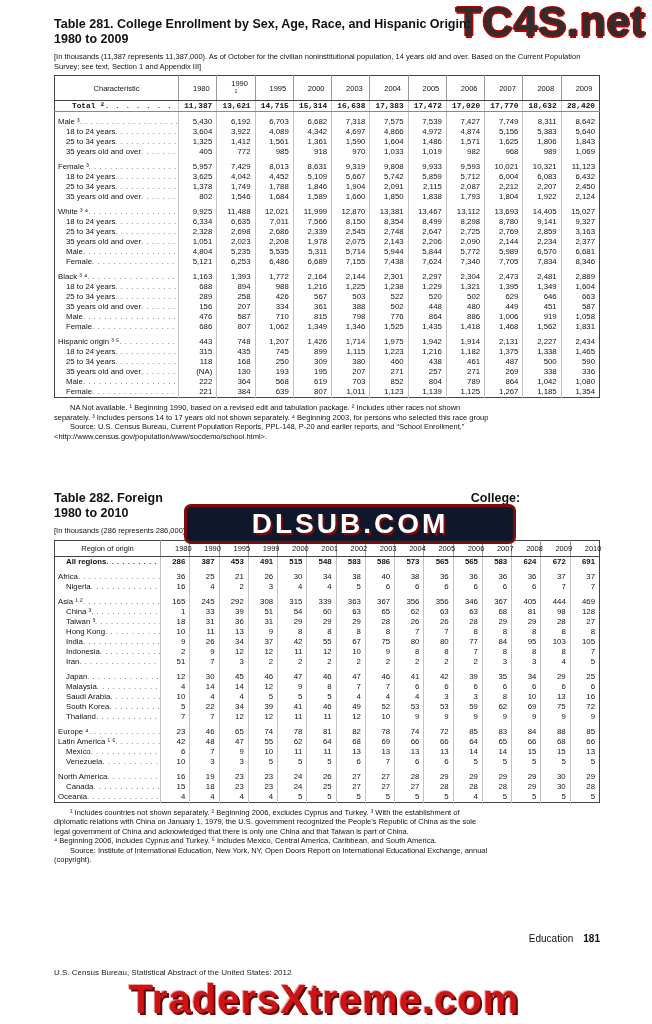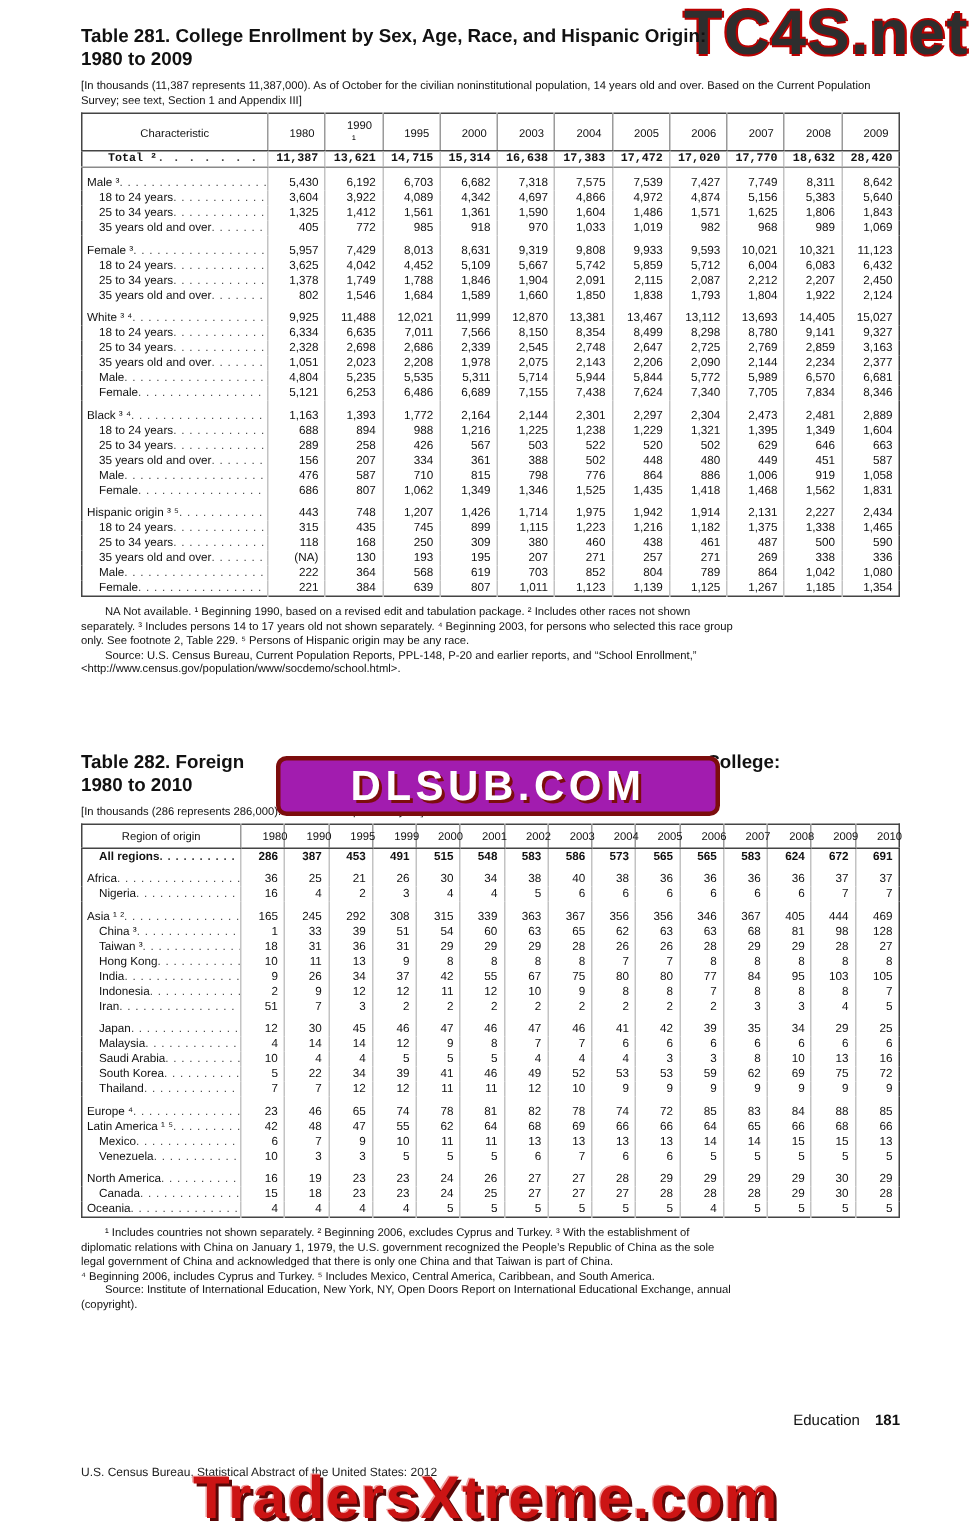--- a/index.html
+++ b/index.html
@@ -45,22 +45,22 @@
   .t2-spacer { width:308px; }
 
   
   .wm-top {
     position:absolute; top:-2px; right:6px; font-size:42px; font-weight:bold; letter-spacing:1px;
     color:#2e2e2e;
     text-shadow:-1.5px 0 0 #bb0000, 1.5px 0 0 #bb0000, 0 -1.5px 0 #bb0000, 0 1.5px 0 #bb0000;
     font-family:"Liberation Sans", sans-serif;
   }
   .wm-mid {
-    position:absolute; top:504px; left:184px; width:296px; height:40px;
-    background:#a21caf; border:3px solid #7c0d0d; border-radius:7px;
+    position:absolute; top:504px; left:184px; width:332px; height:40px;
+    background:#0f172a; border:3px solid #7c0d0d; border-radius:7px;
     display:flex; align-items:center; justify-content:center;
     font-size:28px; font-weight:bold; letter-spacing:3px; color:#ffffff;
     text-shadow:2px 2px 0 #7c0d0d;
   }
   .wm-bottom {
     position:absolute; bottom:2px; left:0; width:648px; text-align:center;
     font-size:40px; font-weight:bold; letter-spacing:1px; color:#cc1414;
     text-shadow:2px 2px 0 #5a0707, -1px -1px 0 #f0a0a0;
   }
 
@@ -611,21 +611,20 @@
             <td class="num">1,267</td>
             <td class="num">1,185</td>
             <td class="num">1,354</td>
           </tr>
         </tbody>
     </table>
 
     <div class="fn">
         <div class="fn-line findent">NA Not available. ¹ Beginning 1990, based on a revised edit and tabulation package. ² Includes other races not shown</div>
         <div class="fn-line">separately. ³ Includes persons 14 to 17 years old not shown separately. ⁴ Beginning 2003, for persons who selected this race group</div>
-        <div class="fn-line">only. See footnote 2, Table 229. ⁵ Persons of Hispanic origin may be any race.</div>
         <div class="fn-line findent">Source: U.S. Census Bureau, Current Population Reports, PPL-148, P-20 and earlier reports, and “School Enrollment,”</div>
         <div class="fn-line">&lt;http://www.census.gov/population/www/socdemo/school.html&gt;.</div>
       </div>
   </div>
 
   <div class="t2-block">
     <div class="t2-line1">
       <span>Table 282. Foreign</span>
       <span class="t2-spacer"></span>
       <span>College:</span>

